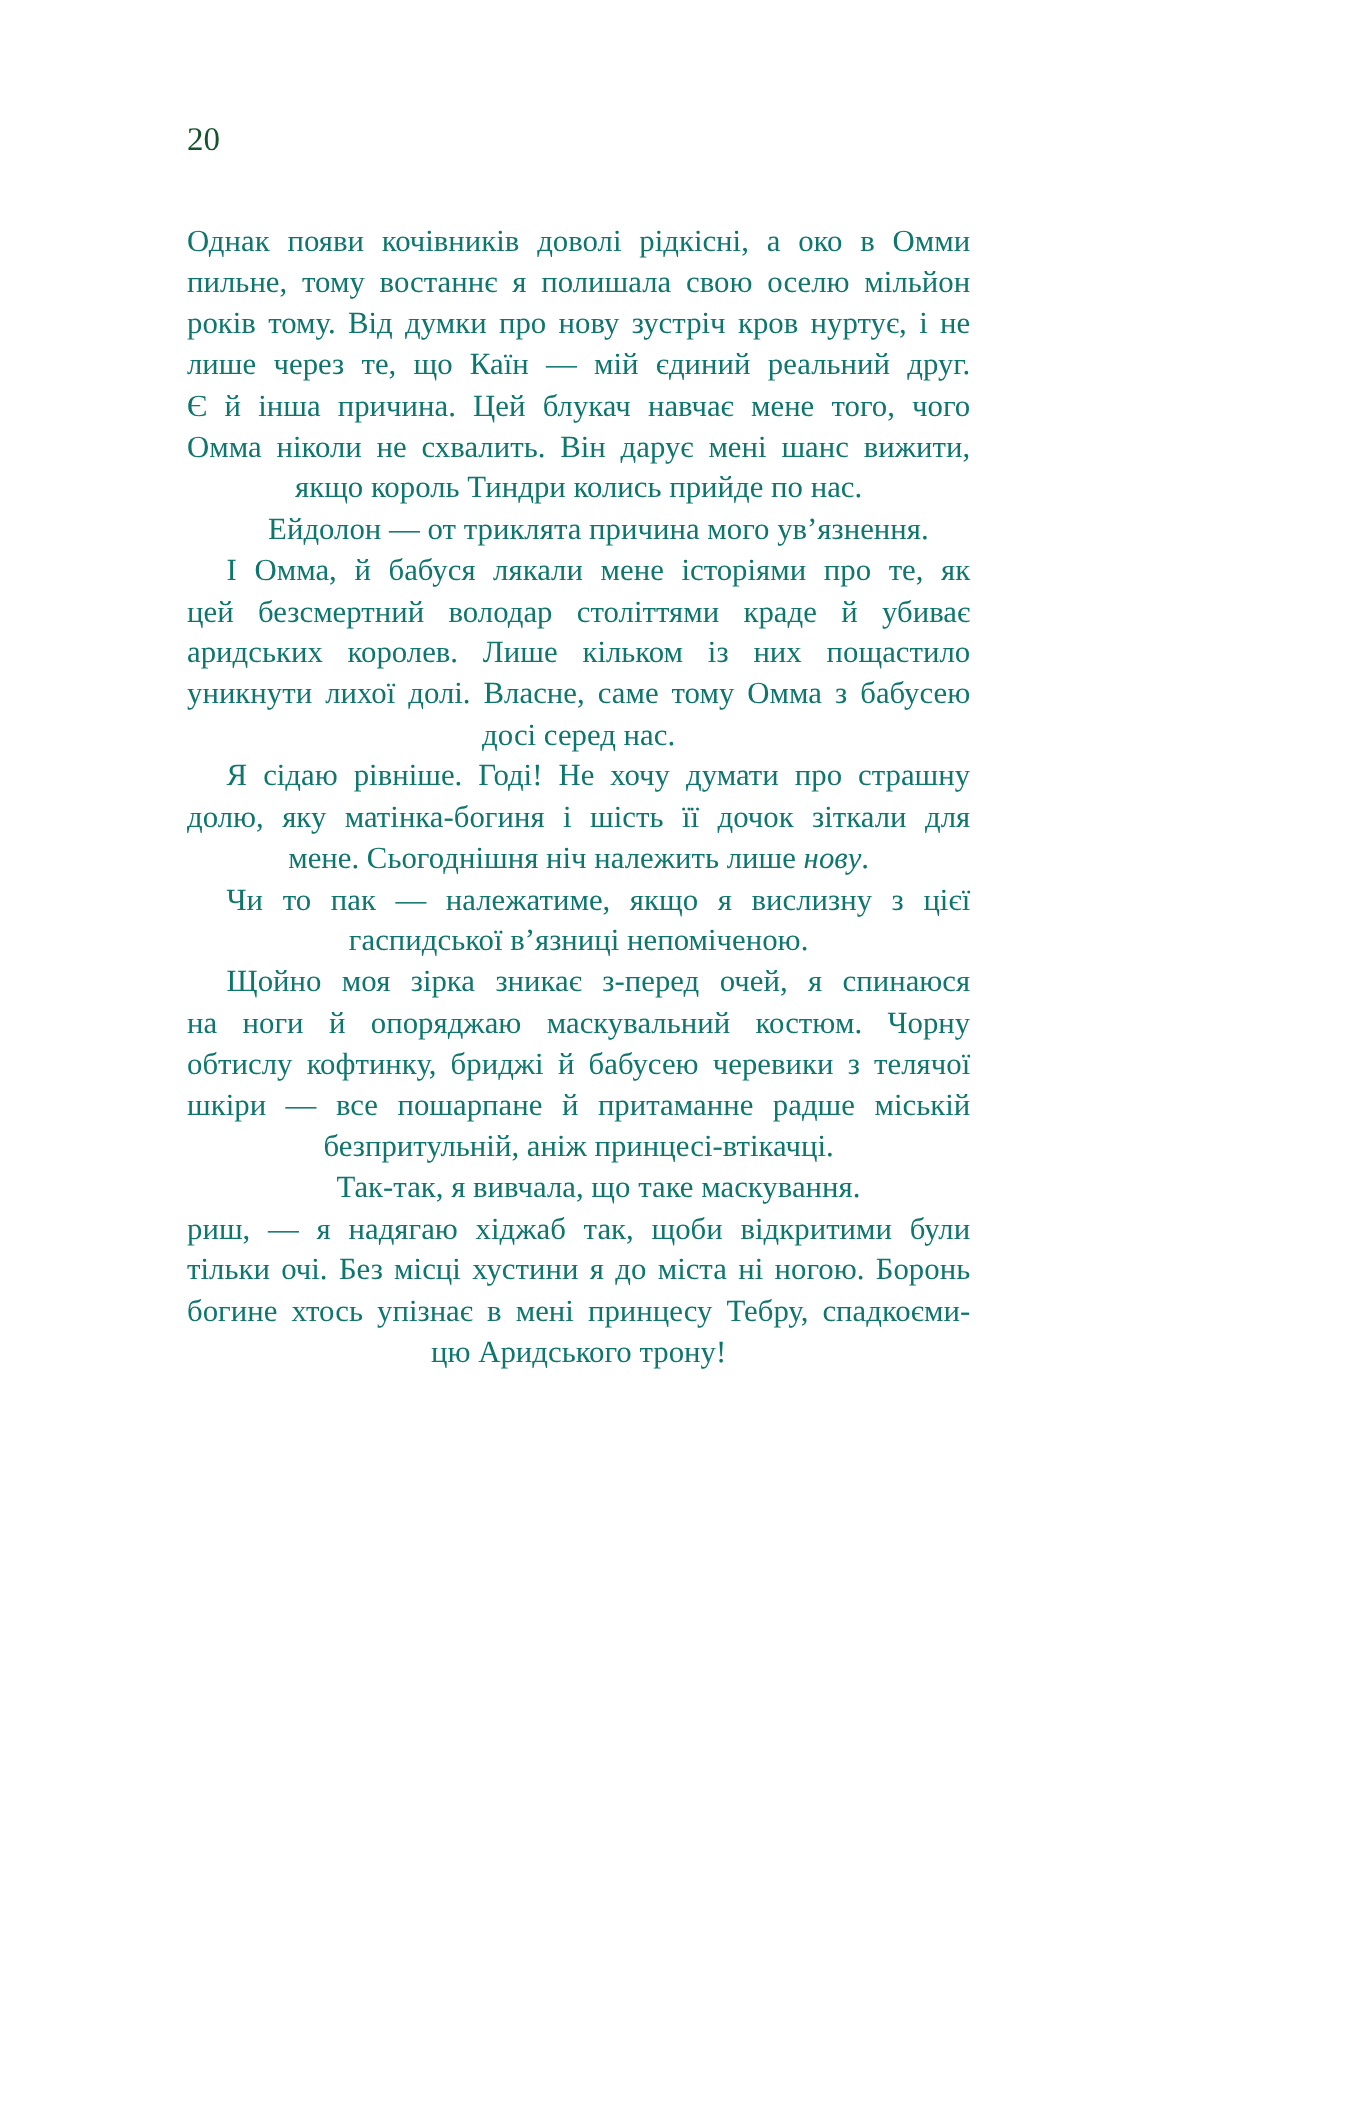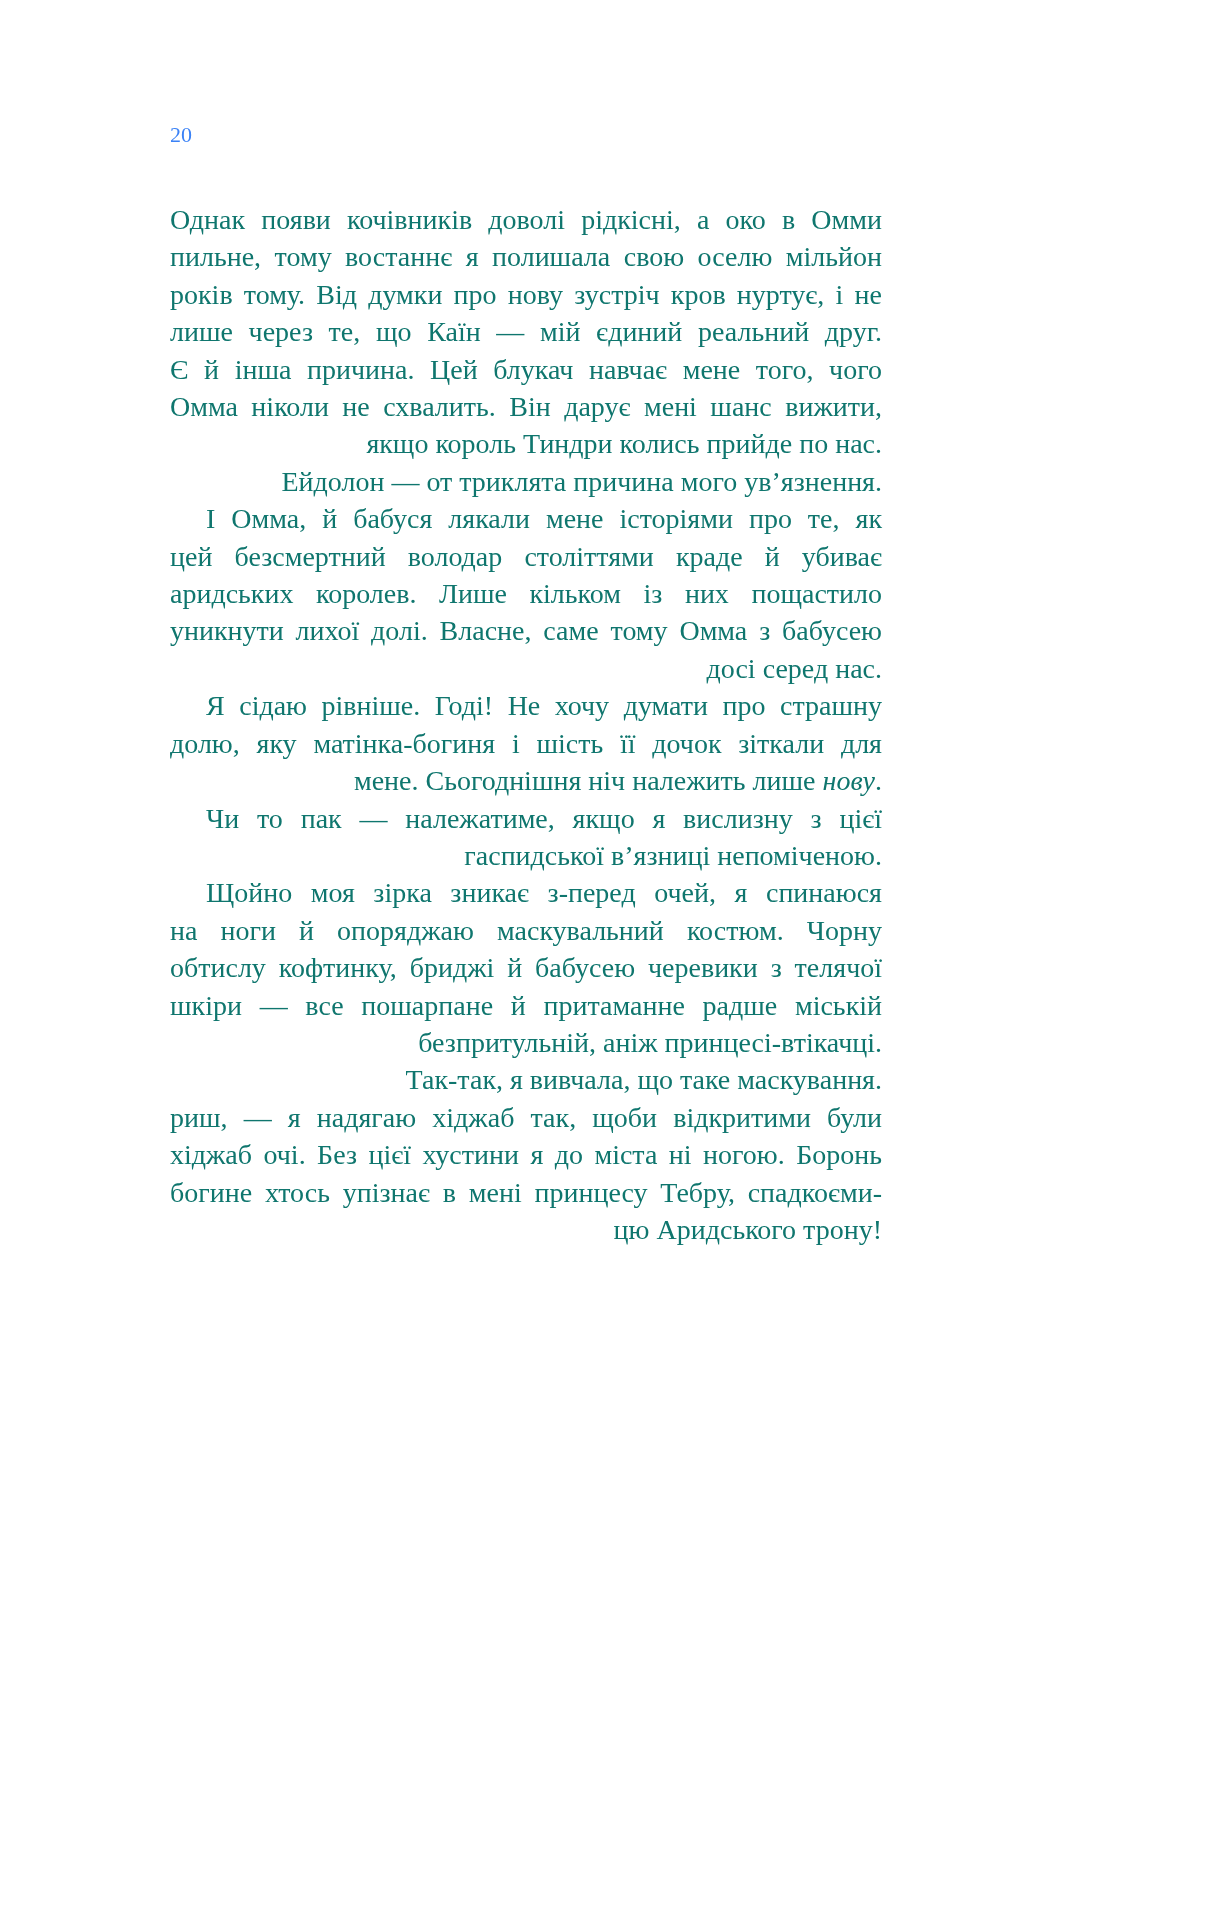--- a/index.html
+++ b/index.html
@@ -16,40 +16,40 @@
     position: relative;
     width: 1224px;
     height: 1920px;
     background: #ffffff;
     color: #1d1d1d;
     overflow: hidden;
   }
   .page-number {
     position: absolute;
     left: 170px;
-    top: 124px;
-    font-size: 22px;
+    top: 112px;
+    font-size: 30px;
     line-height: 1;
-    color: #3b82f6;
+    color: #14532d;
   }
   .text-block {
     position: absolute;
     left: 170px;
     top: 201px;
     width: 712px;
     font-size: 28px;
     line-height: 37.4px;
     color: #0f766e;
   }
   .paragraph {
     margin: 0;
     padding: 0;
   }
   .line {
-    text-align: right;
+    text-align: center;
     white-space: normal;
   }
   
   .line.just {
     text-align: justify;
     text-align-last: justify;
   }
   .line.indent {
     text-indent: 36px;
   }
@@ -96,18 +96,18 @@
         <div class="line just">на ноги й опоряджаю маскувальний костюм. Чорну</div>
         <div class="line just">обтислу кофтинку, бриджі й бабусею черевики з телячої</div>
         <div class="line just">шкіри — все пошарпане й притаманне радше міській</div>
         <div class="line">безпритульній, аніж принцесі-втікачці.</div>
       </div>
       <div class="paragraph">
         <div class="line indent">Так-так, я вивчала, що таке маскування.</div>
       </div>
       <div class="paragraph">
         <div class="line just">риш, — я надягаю хіджаб так, щоби відкритими були</div>
-        <div class="line just">хіджаб очі. Без цієї хустини я до міста ні ногою. Боронь</div>
+        <div class="line just">тільки очі. Без місці хустини я до міста ні ногою. Боронь</div>
         <div class="line just">богине хтось упізнає в мені принцесу Тебру, спадкоєми-</div>
         <div class="line">цю Аридського трону!</div>
       </div>
     </div>
 </div>
 
 </body></html>

